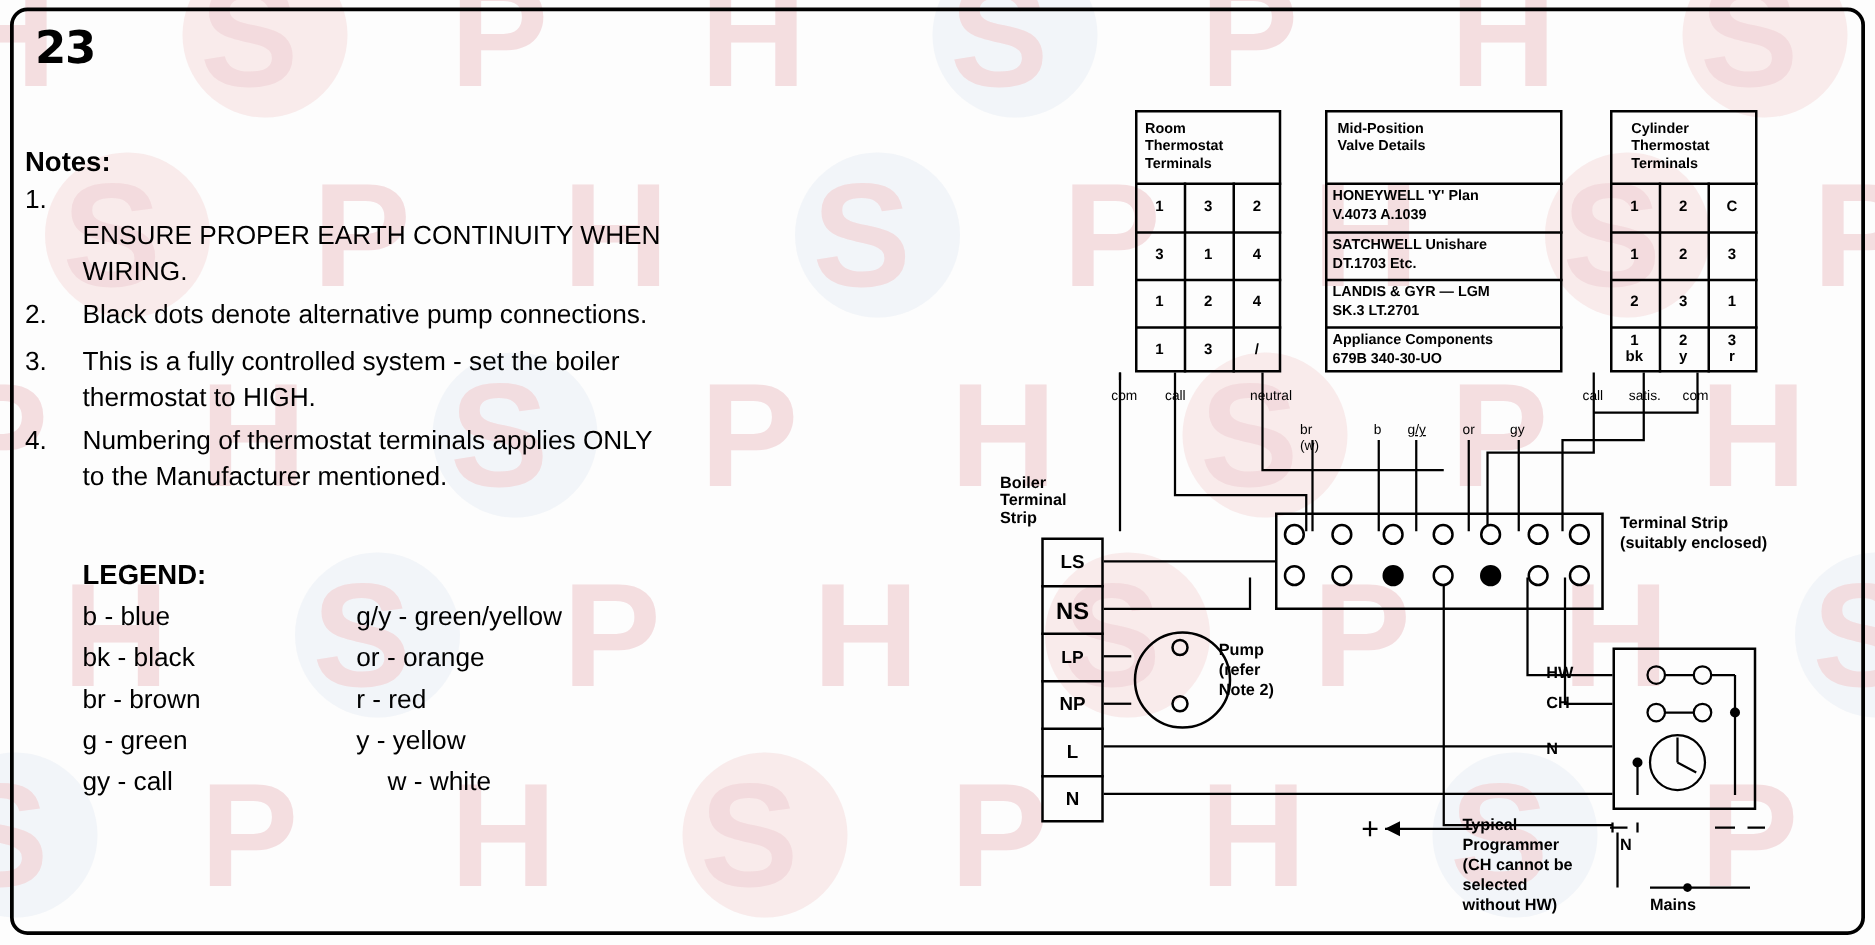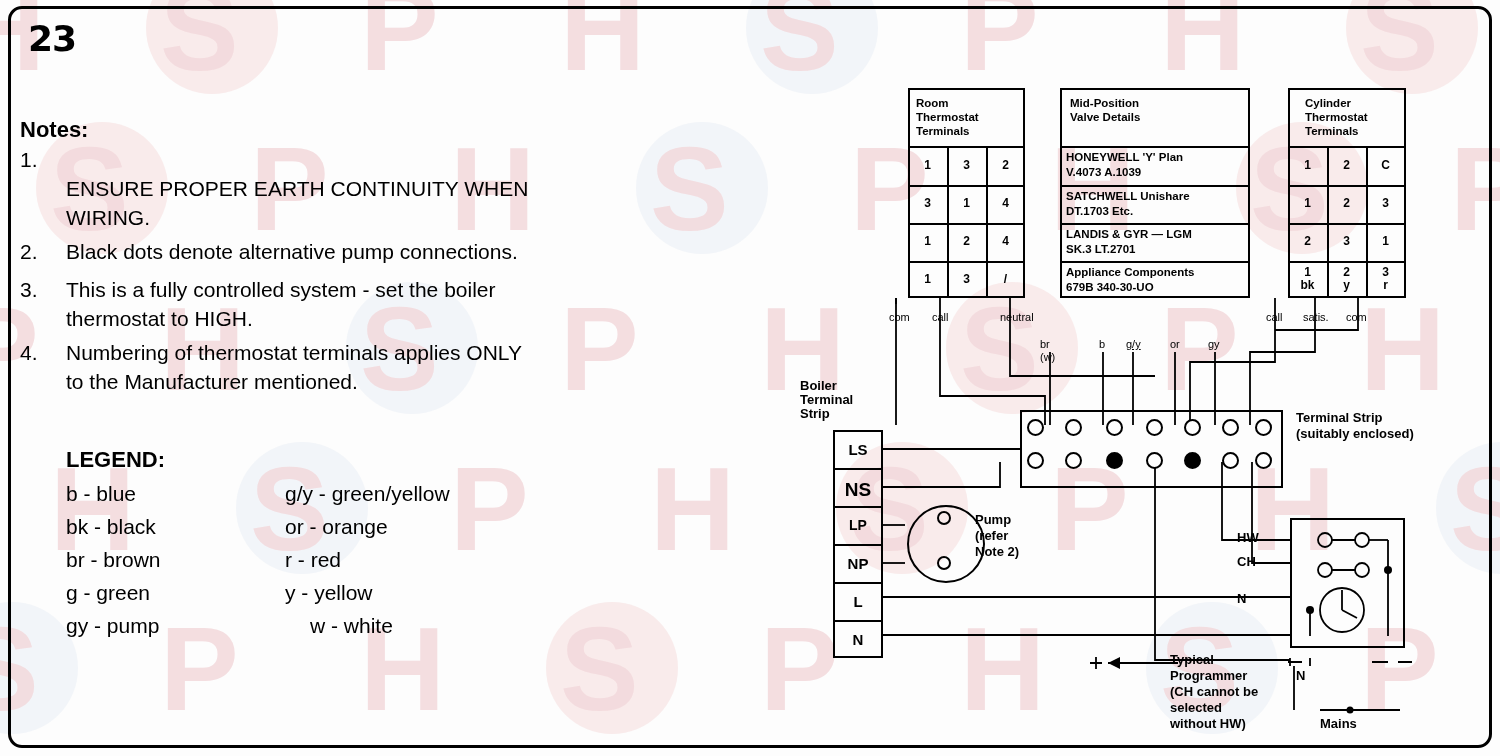--- a/index.html
+++ b/index.html
@@ -160,21 +160,21 @@
 
     <div class="note-num" style="left:20px; top:341px;">4.</div>
     <div class="note-l" style="left:66px; top:341px;text-align:right;">Numbering of thermostat terminals applies ONLY</div>
     <div class="note-l" style="left:66px; top:370px;">to the Manufacturer mentioned.</div>
 
     <div class="legend-title">LEGEND:</div>
     <div class="legend-item" style="left:66px; top:482px;">b - blue</div>
     <div class="legend-item" style="left:66px; top:515px;">bk - black</div>
     <div class="legend-item" style="left:66px; top:548px;">br - brown</div>
     <div class="legend-item" style="left:66px; top:581px;">g - green</div>
-    <div class="legend-item" style="left:66px; top:614px;">gy - pump</div>
+    <div class="legend-item" style="left:66px; top:614px;">gy - call</div>
 
     <div class="legend-item" style="left:285px; top:482px;">g/y - green/yellow</div>
     <div class="legend-item" style="left:285px; top:515px;">or - orange</div>
     <div class="legend-item" style="left:285px; top:548px;">r - red</div>
     <div class="legend-item" style="left:285px; top:581px;">y - yellow</div>
     <div class="legend-item" style="left:270px; top:614px;margin-left:40px;">w - white</div>
 
     <div class="box" style="left:908px; top:88px; width:117px; height:210px;"></div>
     <div class="lbl" style="left:916px; top:97px;">Room</div>
     <div class="lbl" style="left:916px; top:111px;">Thermostat</div>

